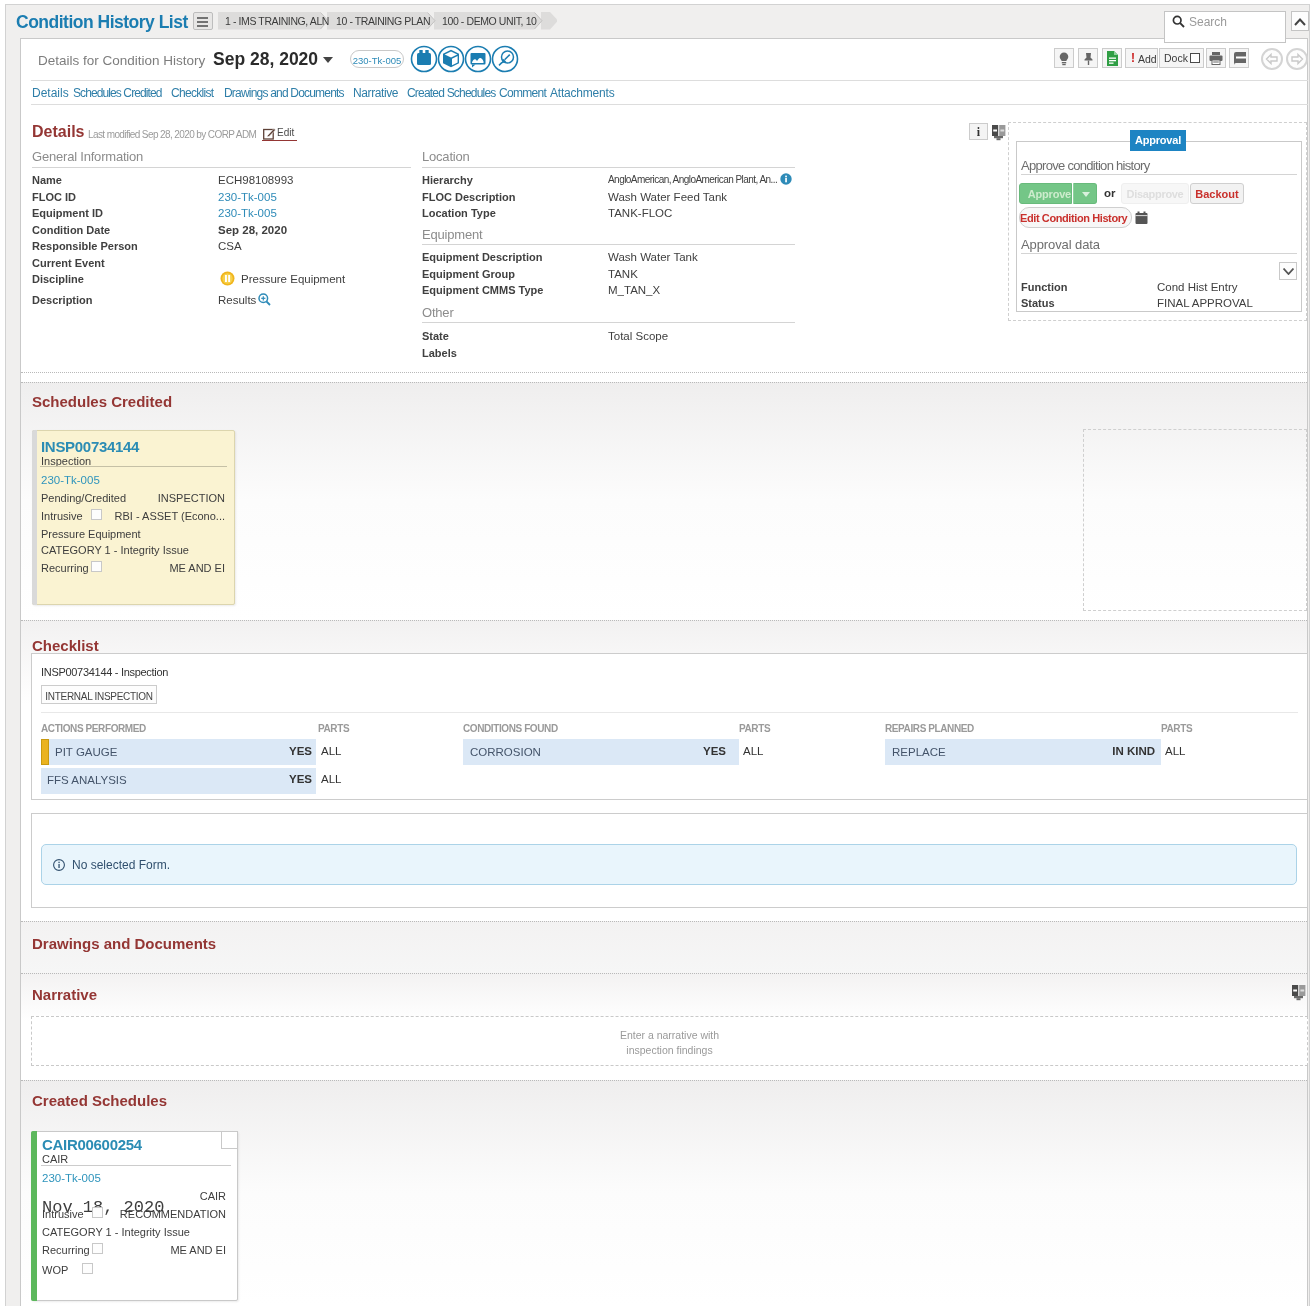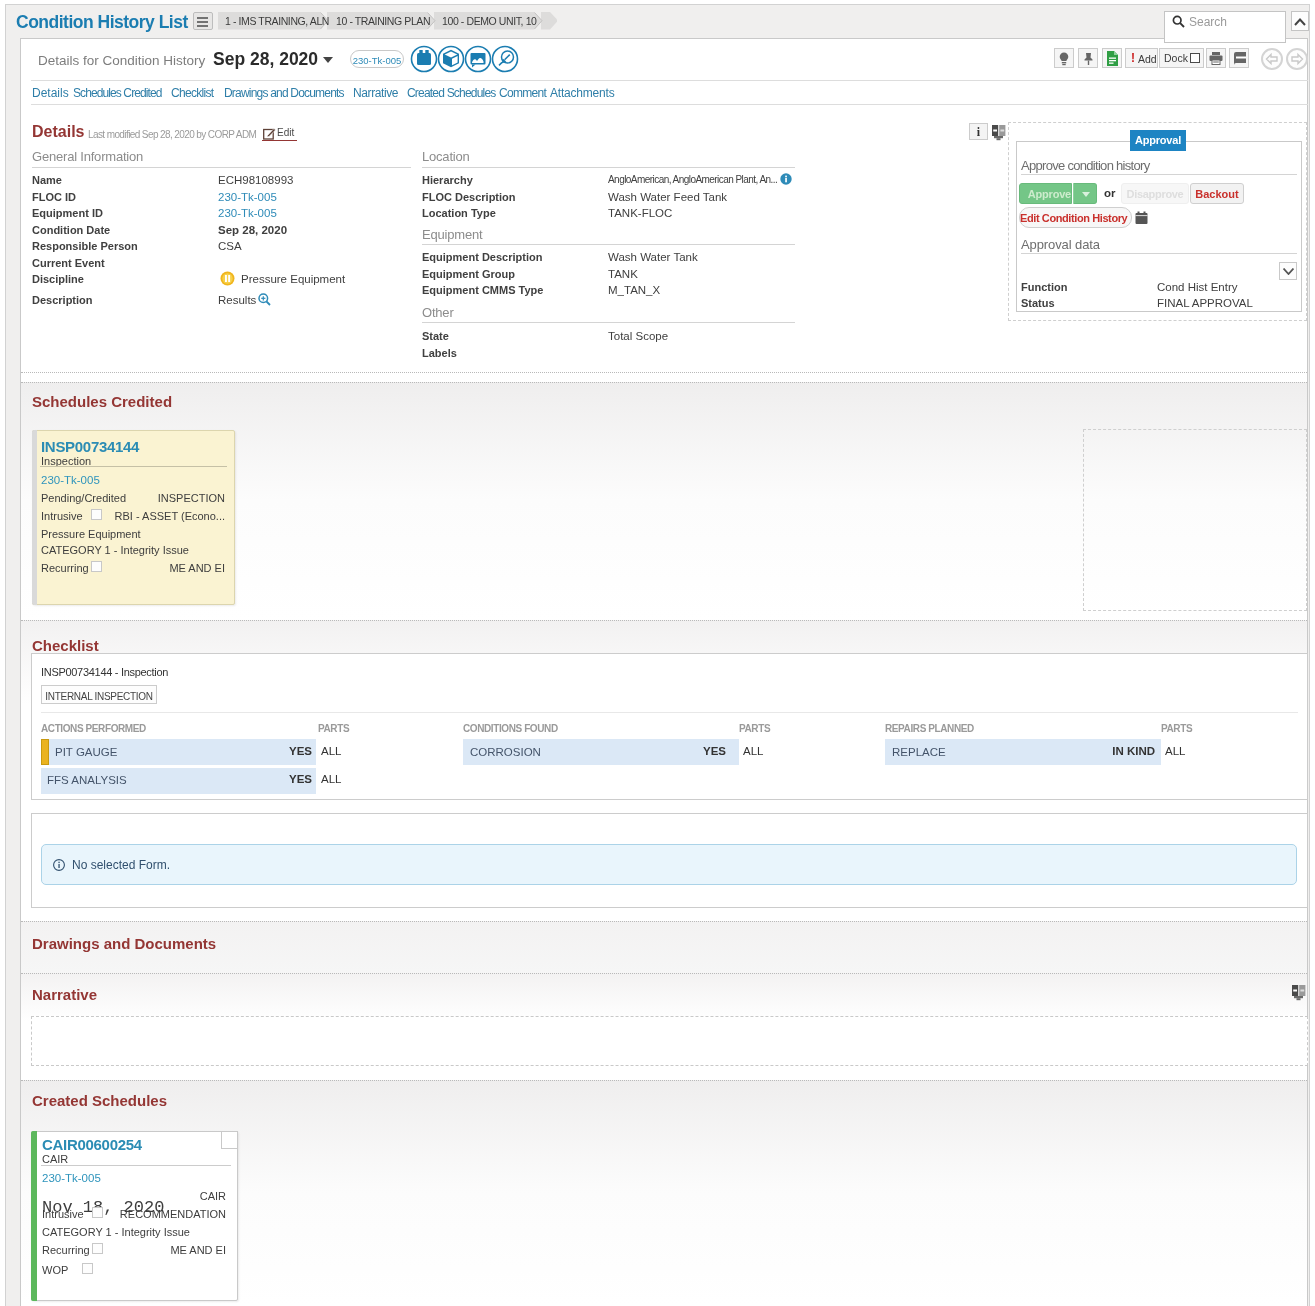--- a/index.html
+++ b/index.html
@@ -377,20 +377,21 @@
   <div class="secHead" style="left:32px; top:986px;">Narrative</div>
   <svg class="abs" style="left:1291px; top:983px;" width="16" height="18" viewBox="0 0 16 18">
       <rect x="1" y="2" width="6.2" height="11" fill="#4a4a4a"></rect>
       <rect x="8.2" y="2" width="6.2" height="11" fill="#9a9a9a"></rect>
       <rect x="2.2" y="6.5" width="3.8" height="2" fill="#fff"></rect>
       <rect x="9.4" y="6.5" width="3.8" height="2" fill="#ddd"></rect>
       <rect x="3" y="13" width="9" height="2.2" fill="#6a6a6a"></rect>
       <rect x="5.5" y="15.2" width="4" height="2" fill="#6a6a6a"></rect>
     </svg>
   <div class="abs" style="left:31px; top:1016px; width:1277px; height:50px; background:#fff; border:1px dashed #c9c9c9;"></div>
+  <div class="abs" style="left:31px; top:1028px; width:1277px; text-align:center; font-size:10.5px; color:#9a9a9a; line-height:15px;">Enter a narrative with<br>inspection findings</div>
 
   <div class="abs" style="left:21px; top:1080px; width:1286px; height:226px; background:linear-gradient(#efeeee, #fcfcfc 50%, #ffffff);"></div>
   <div class="dotline" style="left:21px; top:1080px; width:1286px;"></div>
   <div class="secHead" style="left:32px; top:1092px;">Created Schedules</div>
 
   <div class="abs" style="left:31px; top:1131px; width:207px; height:170px; background:#fff; border:1px solid #c9c9c9; border-radius:2px; box-shadow:1px 1px 2px rgba(0,0,0,0.08);"></div>
   <div class="abs" style="left:31px; top:1131px; width:6px; height:170px; background:#5cb85c; border-radius:2px 0 0 2px;"></div>
   <div class="abs" style="left:221px; top:1131px; width:17px; height:18px; background:#fff; border:1px solid #c9c9c9;"></div>
   <div class="abs" style="left:42px; top:1136px; font-size:15px; font-weight:bold; color:#2b8cb4; letter-spacing:-0.3px;">CAIR00600254</div>
   <div class="abs" style="left:42px; top:1153px; font-size:11px; color:#3d3d3d;">CAIR</div>

